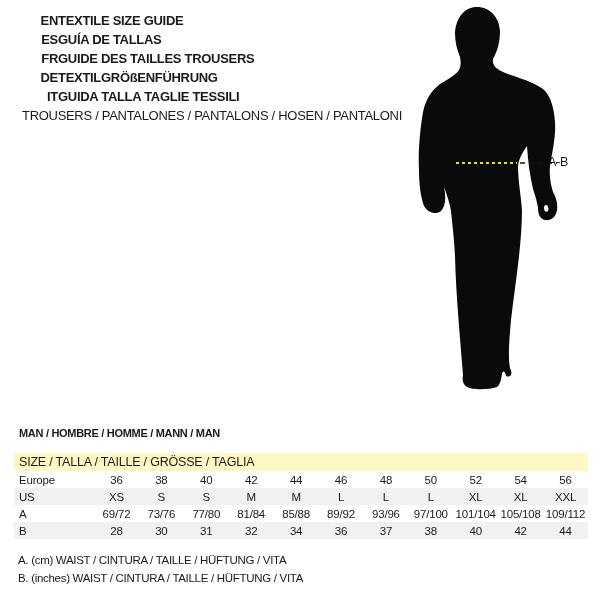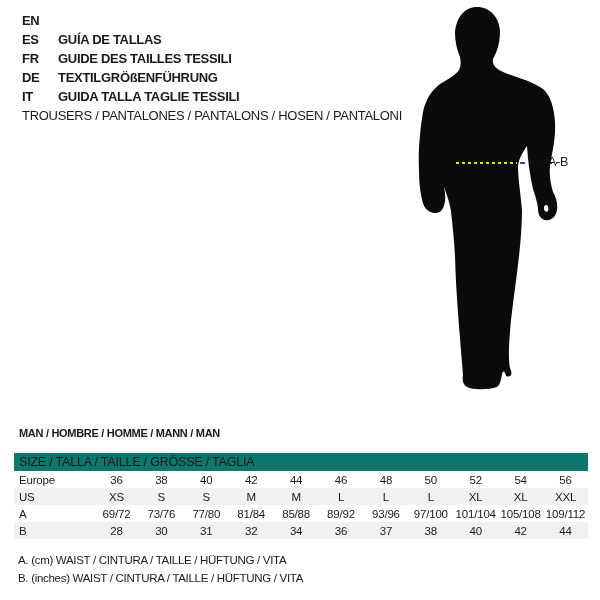--- a/index.html
+++ b/index.html
@@ -1,53 +1,54 @@
 <!DOCTYPE html>
 <html><head>
 <meta charset="utf-8">
 <style>
   html,body{margin:0;padding:0;}
   body{
     width:600px;height:600px;position:relative;background:#ffffff;
     font-family:"Liberation Sans", sans-serif;color:#1a1a1a;overflow:hidden;
   }
   
-  .lang-block{position:absolute;left:22px;top:11px;}
+  .lang-block{position:absolute;left:22px;top:11px;text-align:right;}
   .lang-row{display:flex;height:19px;align-items:center;font-weight:bold;font-size:13px;letter-spacing:-0.3px;}
   .lang-code{width:36px;flex:0 0 36px;}
   .product-line{position:absolute;left:22px;top:108px;font-weight:normal;font-size:13px;letter-spacing:-0.3px;white-space:nowrap;}
   
   .figure-wrap{position:absolute;left:400px;top:0;width:200px;height:420px;}
   .figure-wrap svg{position:absolute;left:0;top:0;}
   .ab-label{position:absolute;left:148px;top:155px;font-size:12.5px;letter-spacing:-0.2px;}
   
   .section-title{position:absolute;left:19px;top:427px;font-weight:bold;font-size:11px;letter-spacing:-0.3px;white-space:nowrap;}
   
   .size-table{position:absolute;left:14px;top:453px;width:574px;border-collapse:collapse;table-layout:fixed;font-size:11.5px;letter-spacing:-0.2px;}
-  .size-table th{background:#0f766e;text-align:left;font-weight:normal;font-size:12.5px;height:16px;padding:1px 0 1px 5px;}
+  .size-table th{background:#fef9c3;text-align:left;font-weight:normal;font-size:12.5px;height:16px;padding:1px 0 1px 5px;}
   .size-table td{text-align:center;height:15px;padding:1px 0;white-space:nowrap;}
   .size-table td.lbl{text-align:left;padding-left:5px;}
   .size-table tbody tr:nth-child(even){background:#f1f1f1;}
   
   .notes{position:absolute;left:18px;top:551px;font-weight:normal;font-size:11.5px;letter-spacing:-0.3px;line-height:18px;white-space:nowrap;}
 </style>
 </head>
 <body>
 
 <div class="lang-block">
   <div class="lang-row">
     <span class="lang-code">EN</span>
+    <span class="lang-label">TEXTILE SIZE GUIDE</span>
   </div>
   <div class="lang-row">
     <span class="lang-code">ES</span>
     <span class="lang-label">GUÍA DE TALLAS</span>
   </div>
   <div class="lang-row">
     <span class="lang-code">FR</span>
-    <span class="lang-label">GUIDE DES TAILLES TESSILI</span>
+    <span class="lang-label">GUIDE DES TAILLES TROUSERS</span>
   </div>
   <div class="lang-row">
     <span class="lang-code">DE</span>
     <span class="lang-label">TEXTILGRÖßENFÜHRUNG</span>
   </div>
   <div class="lang-row">
     <span class="lang-code">IT</span>
     <span class="lang-label">GUIDA TALLA TAGLIE TESSILI</span>
   </div>
 </div>

